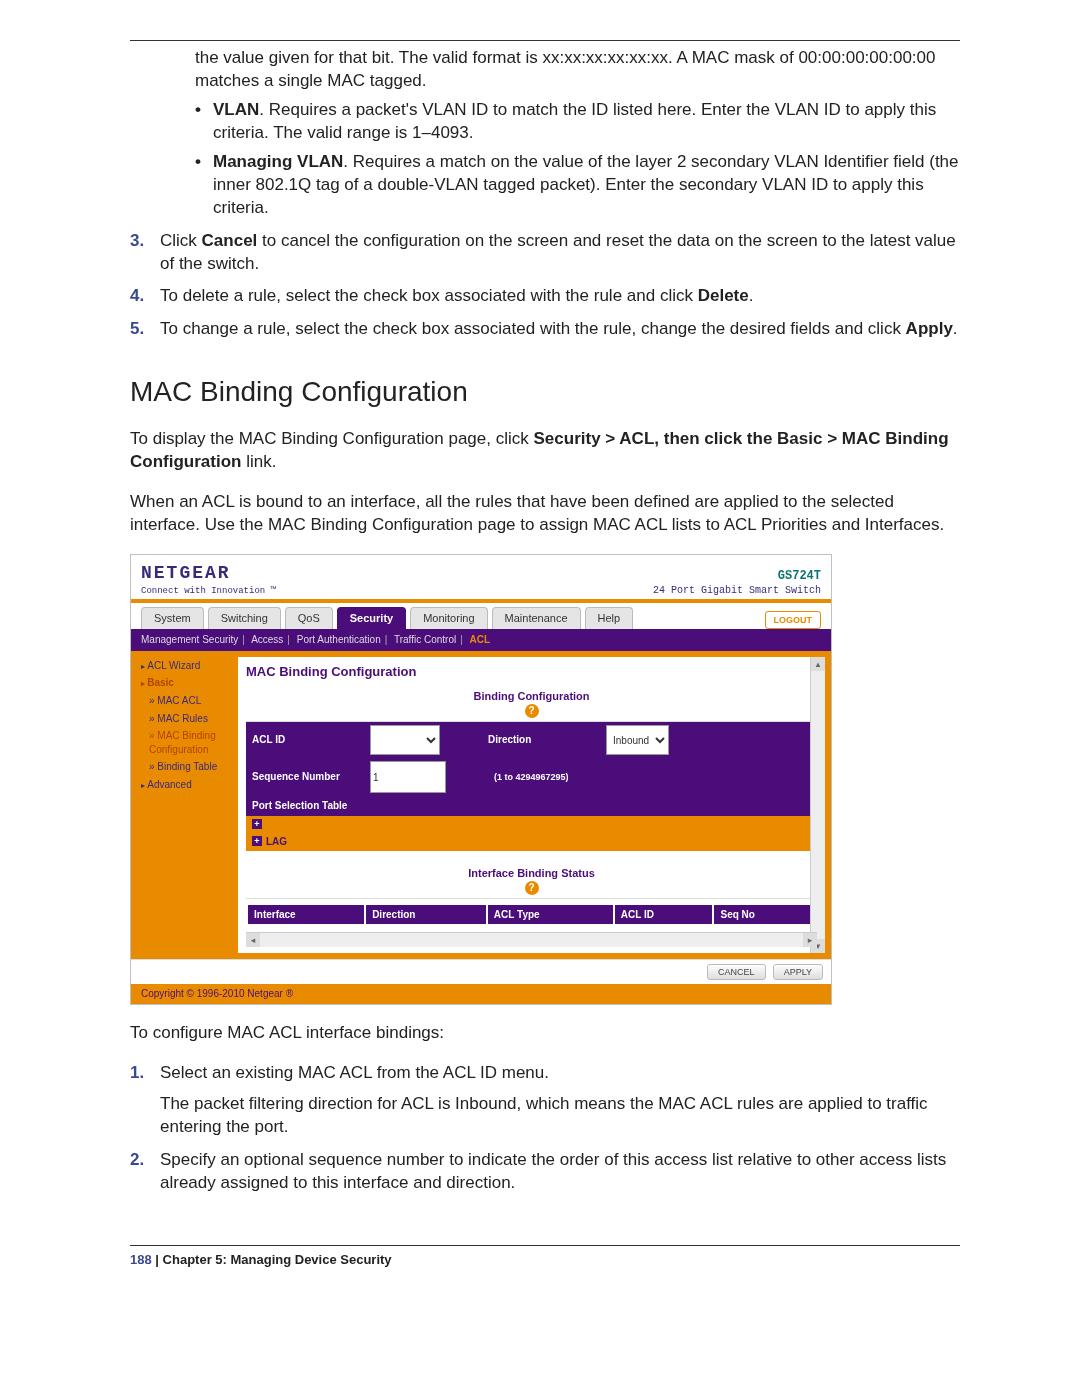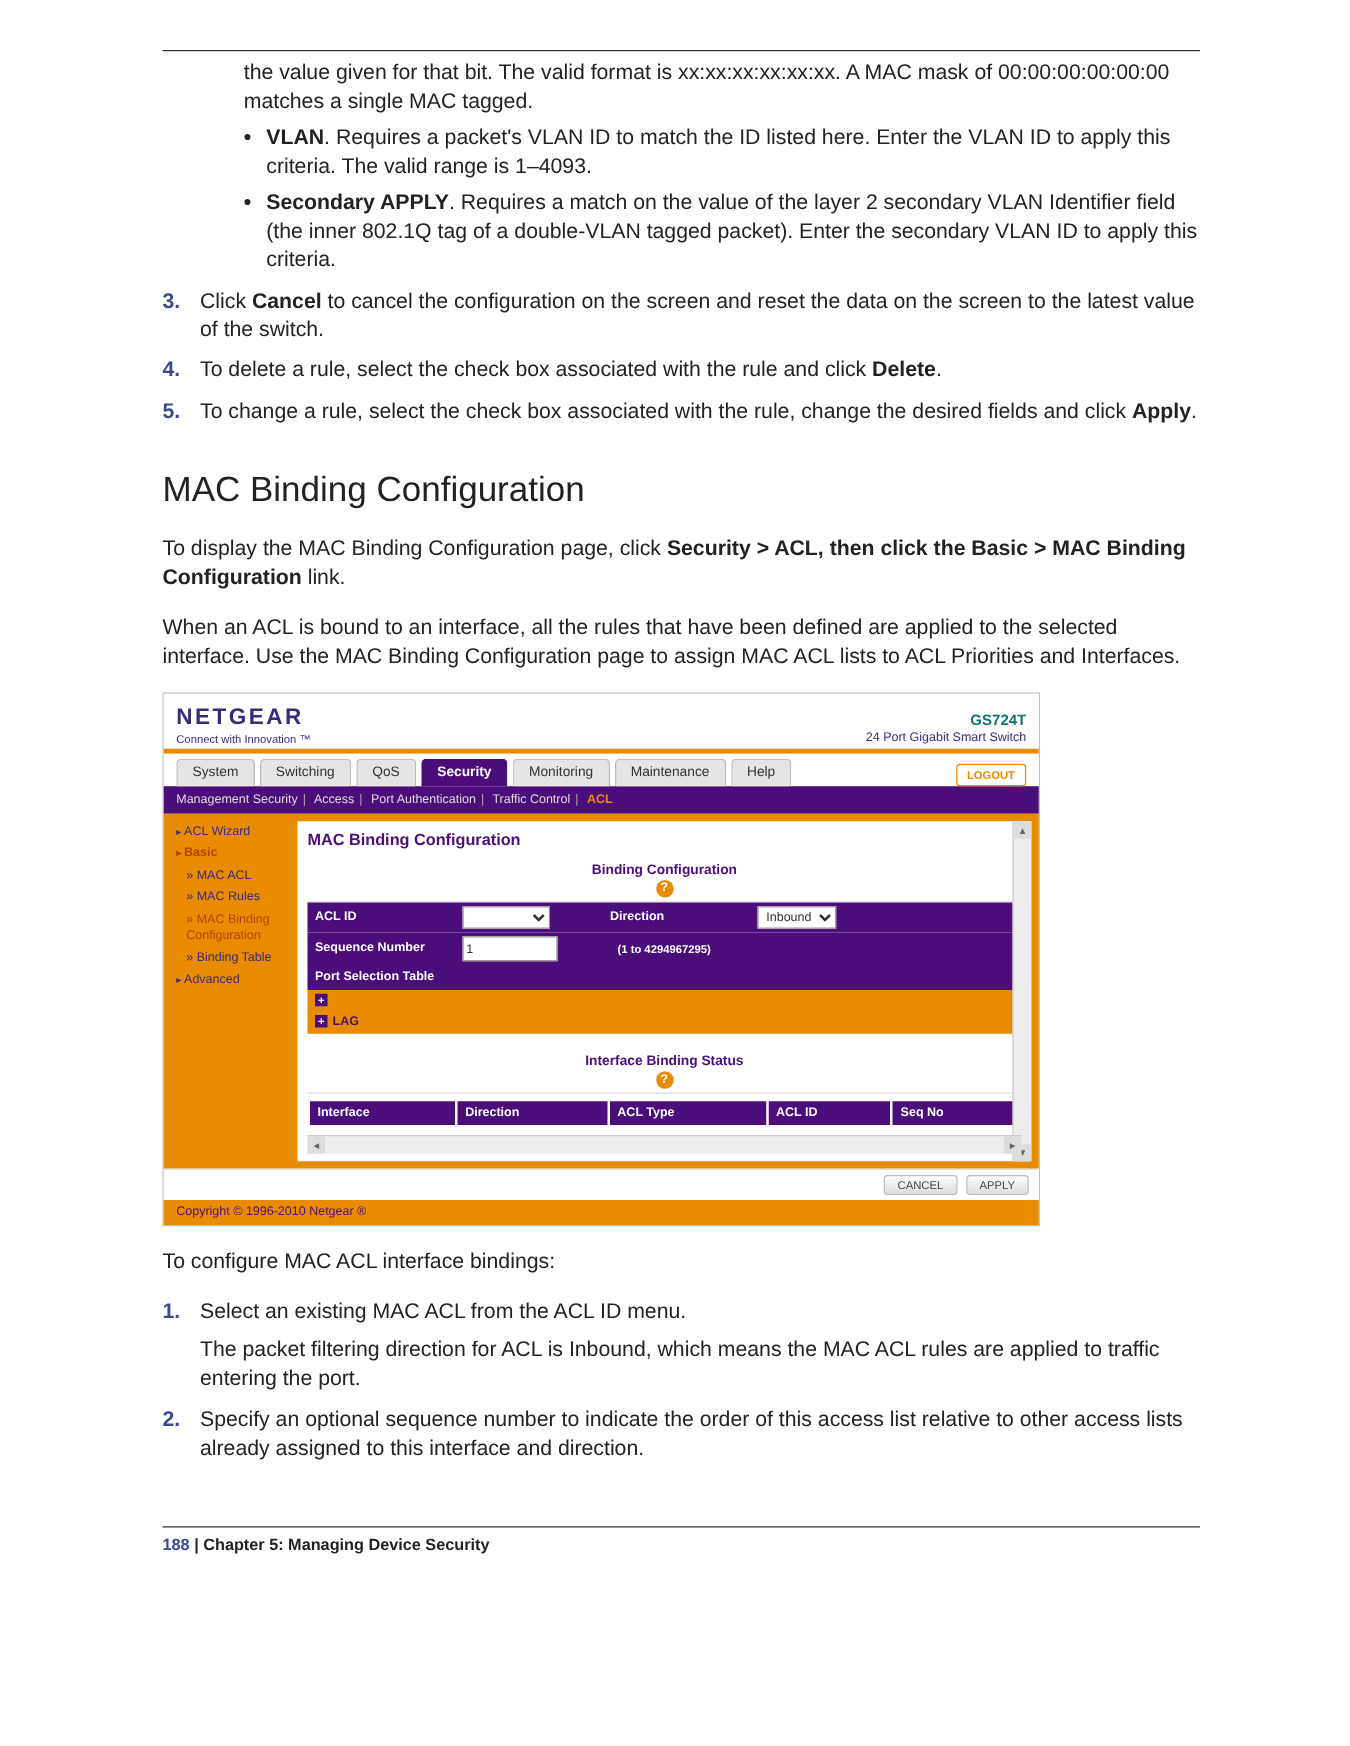--- a/index.html
+++ b/index.html
@@ -60,20 +60,21 @@
     background: #fff;
     font-size: 11px;
   }
   .ui-top {
     background: #fff;
     border-bottom: 4px solid #e98b00;
     padding: 6px 10px 2px 10px;
     display: flex;
     justify-content: space-between;
     align-items: flex-end;
+    font-family: Liberation Mono, monospace;
   }
   .netgear-brand { color: #3a2a7a; font-weight: bold; font-size: 18px; letter-spacing: 2px; }
   .netgear-tag { color: #3a2a7a; font-size: 9px; }
   .model { text-align: right; }
   .model .m { color: #0f766e; font-weight: bold; font-size: 12px; }
   .model .msub { color: #3a2a7a; font-size: 10px; }
   .tabbar {
     background: #fff;
     padding: 4px 10px 0 10px;
     display: flex;
@@ -159,21 +160,21 @@
   .help-ico {
     width: 14px; height: 14px; border-radius: 50%; background: #e98b00; color: #fff;
     font-size: 10px; text-align: center; line-height: 14px; font-weight: bold;
   }
   .cfg-row {
     background: #4a0d7a; color: #fff; font-size: 10px;
     display: flex; align-items: center; padding: 3px 6px; gap: 8px;
   }
   .cfg-row .lbl { font-weight: bold; min-width: 110px; }
   .cfg-row input, .cfg-row select {
-    font-size: 10px; padding: 0 2px; height: 18px; border: 1px solid #999;
+    font-size: 10px; padding: 0 2px; height: 30px; border: 1px solid #999;
     background: #fff; color: #333;
   }
   .cfg-row .note { font-weight: bold; font-size: 9px; }
   .port-sel {
     background: #4a0d7a; color: #fff; font-size: 10px; font-weight: bold;
     padding: 3px 6px;
   }
   .port-row {
     background: #e98b00; padding: 3px 6px; font-size: 10px; color: #4a0d7a;
     font-weight: bold; display: flex; align-items: center; gap: 4px;
@@ -222,21 +223,21 @@
     <div class="indent-block">
       <div class="bullet">
         <div class="b">•</div>
         <div class="t">
           <span class="strong">VLAN</span><span>. Requires a packet's VLAN ID to match the ID listed here. Enter the VLAN ID to apply this criteria. The valid range is 1–4093.</span>
         </div>
       </div>
       <div class="bullet">
         <div class="b">•</div>
         <div class="t">
-          <span class="strong">Secondary APPLY</span><span>. Requires a match on the value of the layer 2 secondary VLAN Identifier field (the inner 802.1Q tag of a double-VLAN tagged packet). Enter the secondary VLAN ID to apply this criteria.</span>
+          <span class="strong">Managing VLAN</span><span>. Requires a match on the value of the layer 2 secondary VLAN Identifier field (the inner 802.1Q tag of a double-VLAN tagged packet). Enter the secondary VLAN ID to apply this criteria.</span>
         </div>
       </div>
     </div>
 
     <div class="num-item">
       <div class="n">3.</div>
       <div class="t">
         <span>Click </span><span class="strong">Cancel</span><span> to cancel the configuration on the screen and reset the data on the screen to the latest value of the switch.</span>
       </div>
     </div>

